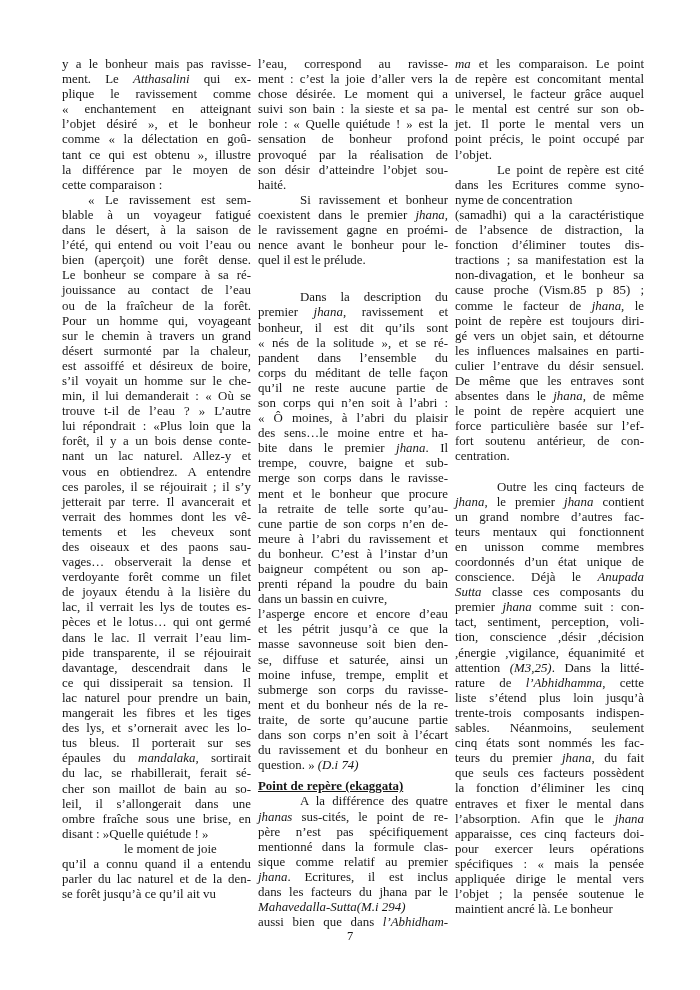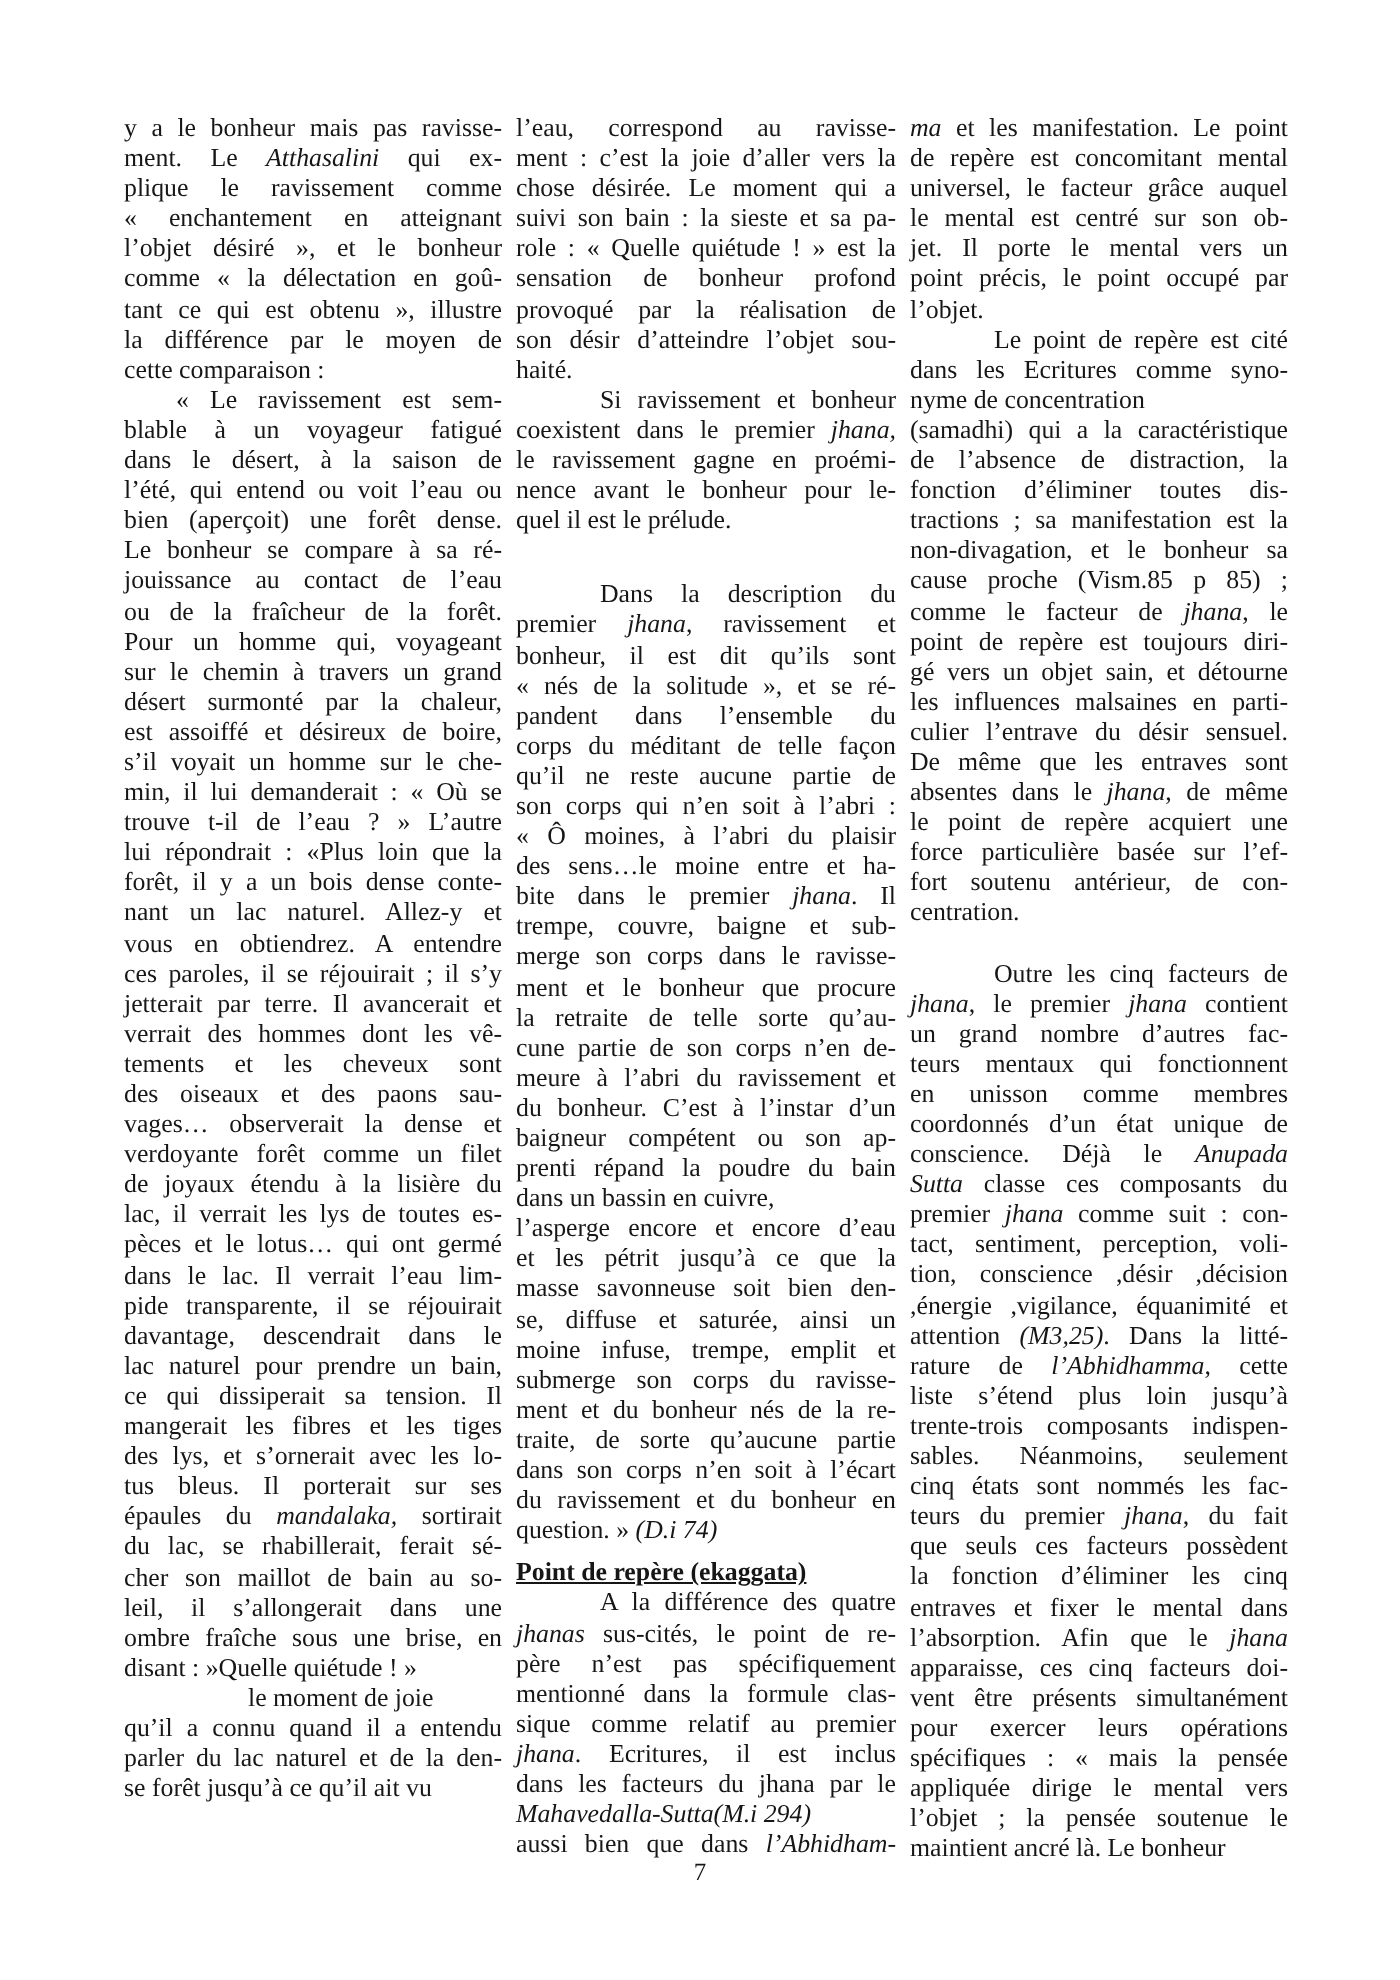--- a/index.html
+++ b/index.html
@@ -88,22 +88,22 @@
       <div class="line" style=""><span>tements et les cheveux sont</span></div>
       <div class="line" style=""><span>des oiseaux et des paons sau-</span></div>
       <div class="line" style=""><span>vages… observerait la dense et</span></div>
       <div class="line" style=""><span>verdoyante forêt comme un filet</span></div>
       <div class="line" style=""><span>de joyaux étendu à la lisière du</span></div>
       <div class="line" style=""><span>lac, il verrait les lys de toutes es-</span></div>
       <div class="line" style=""><span>pèces et le lotus… qui ont germé</span></div>
       <div class="line" style=""><span>dans le lac. Il verrait l’eau lim-</span></div>
       <div class="line" style=""><span>pide transparente, il se réjouirait</span></div>
       <div class="line" style=""><span>davantage, descendrait dans le</span></div>
+      <div class="line" style=""><span>ce qui  dissiperait sa tension. Il</span></div>
       <div class="line" style=""><span>lac naturel pour prendre un bain,</span></div>
-      <div class="line" style=""><span>ce qui  dissiperait sa tension. Il</span></div>
       <div class="line" style=""><span>mangerait les fibres et les tiges</span></div>
       <div class="line" style=""><span>des lys, et s’ornerait avec les lo-</span></div>
       <div class="line" style=""><span>tus bleus. Il porterait sur ses</span></div>
       <div class="line" style=""><span>épaules du </span><i>mandalaka,</i><span> sortirait</span></div>
       <div class="line" style=""><span>du lac, se rhabillerait, ferait sé-</span></div>
       <div class="line" style=""><span>cher son maillot de bain au so-</span></div>
       <div class="line" style=""><span>leil, il s’allongerait dans une</span></div>
       <div class="line" style=""><span>ombre fraîche sous une brise, en</span></div>
       <div class="line end" style=""><span>disant : »Quelle quiétude ! »</span></div>
       <div class="line end ind3" style=""><span>le moment de joie</span></div>
@@ -165,21 +165,21 @@
       <div class="line" style=""><i>jhanas</i><span> sus-cités, le point de re-</span></div>
       <div class="line" style=""><span>père n’est pas spécifiquement</span></div>
       <div class="line" style=""><span>mentionné dans la formule clas-</span></div>
       <div class="line" style=""><span>sique comme relatif au premier</span></div>
       <div class="line" style=""><i>jhana</i><span>. Ecritures, il est inclus</span></div>
       <div class="line" style=""><span>dans les facteurs du jhana par le</span></div>
       <div class="line end" style=""><i>Mahavedalla-Sutta(M.i 294)</i></div>
       <div class="line" style=""><span>aussi bien que dans </span><i>l’Abhidham-</i></div>
     </div>
   <div class="col" id="c3">
-      <div class="line" style=""><i>ma</i><span> et les manifestation. Le point</span></div>
+      <div class="line" style=""><i>ma</i><span> et les comparaison. Le point</span></div>
       <div class="line" style=""><span>de repère est concomitant mental</span></div>
       <div class="line" style=""><span>universel, le facteur grâce auquel</span></div>
       <div class="line" style=""><span>le mental est centré sur son ob-</span></div>
       <div class="line" style=""><span>jet. Il porte le mental vers un</span></div>
       <div class="line" style=""><span>point précis, le point occupé par</span></div>
       <div class="line end" style=""><span>l’objet.</span></div>
       <div class="line ind2" style=""><span>Le point de repère est cité</span></div>
       <div class="line" style=""><span>dans les Ecritures comme syno-</span></div>
       <div class="line end" style=""><span>nyme de concentration</span></div>
       <div class="line" style=""><span>(samadhi) qui a la caractéristique</span></div>
@@ -217,21 +217,20 @@
       <div class="line" style=""><span>liste s’étend plus loin jusqu’à</span></div>
       <div class="line" style=""><span>trente-trois composants indispen-</span></div>
       <div class="line" style=""><span>sables. Néanmoins, seulement</span></div>
       <div class="line" style=""><span>cinq états sont nommés les fac-</span></div>
       <div class="line" style=""><span>teurs du premier </span><i>jhana</i><span>, du fait</span></div>
       <div class="line" style=""><span>que seuls ces facteurs possèdent</span></div>
       <div class="line" style=""><span>la fonction d’éliminer les cinq</span></div>
       <div class="line" style=""><span>entraves et fixer le mental dans</span></div>
       <div class="line" style=""><span>l’absorption. Afin que le </span><i>jhana</i></div>
       <div class="line" style=""><span>apparaisse, ces cinq facteurs doi-</span></div>
-      <div class="line" style=""><span>vent être présents simultanément</span></div>
       <div class="line" style=""><span>pour exercer leurs opérations</span></div>
       <div class="line" style=""><span>spécifiques : « mais la pensée</span></div>
       <div class="line" style=""><span>appliquée dirige le mental vers</span></div>
       <div class="line" style=""><span>l’objet ; la pensée soutenue le</span></div>
       <div class="line end" style=""><span>maintient ancré là. Le bonheur</span></div>
     </div>
   <div class="footer">7</div>
 </div>
 
 </body></html>

